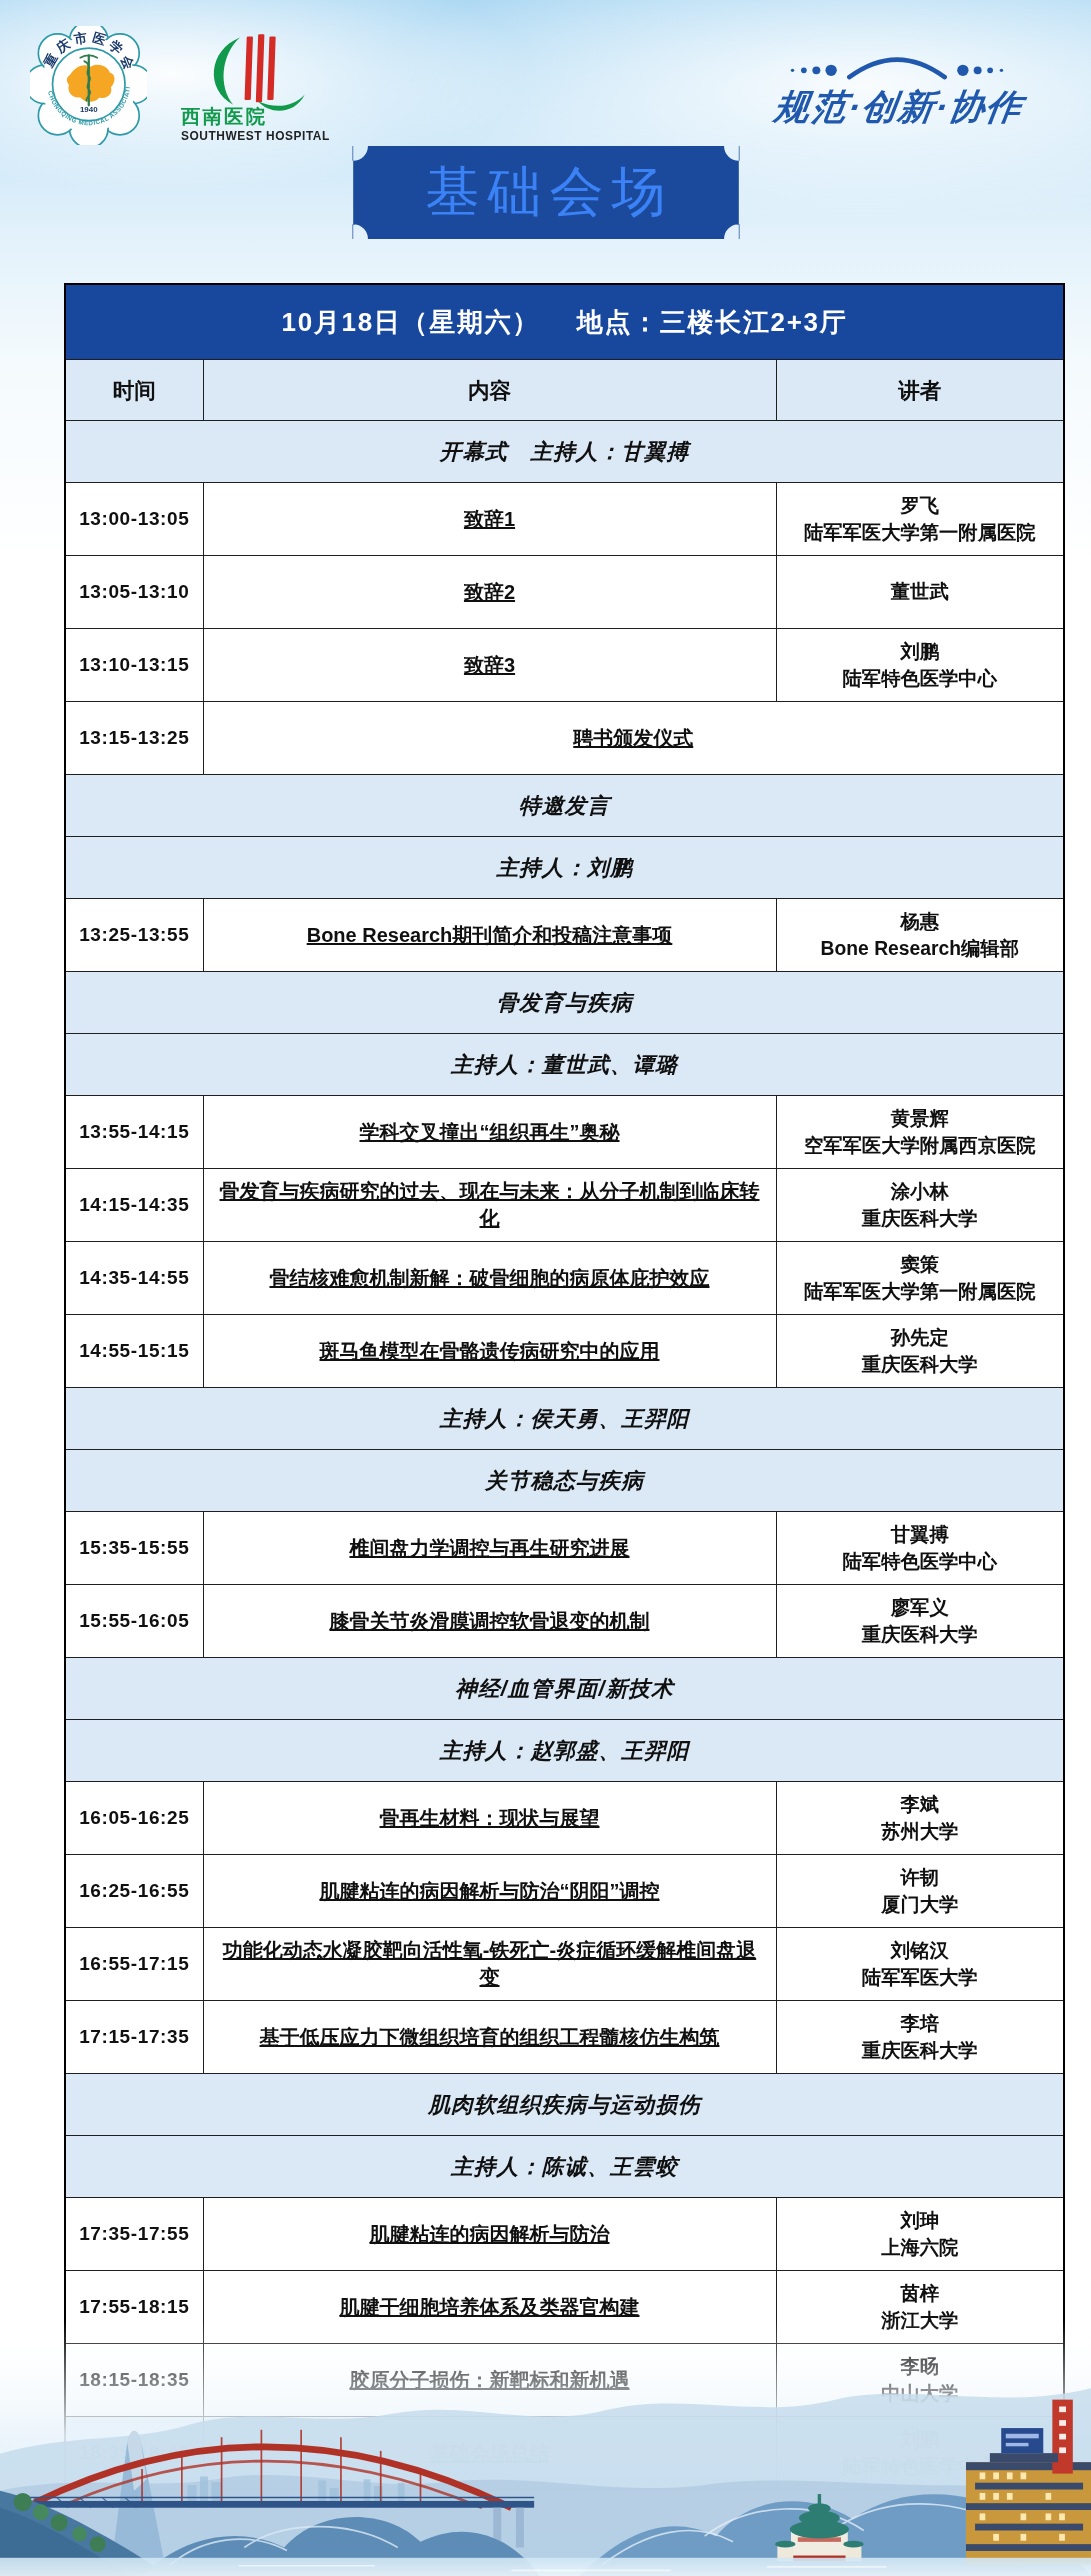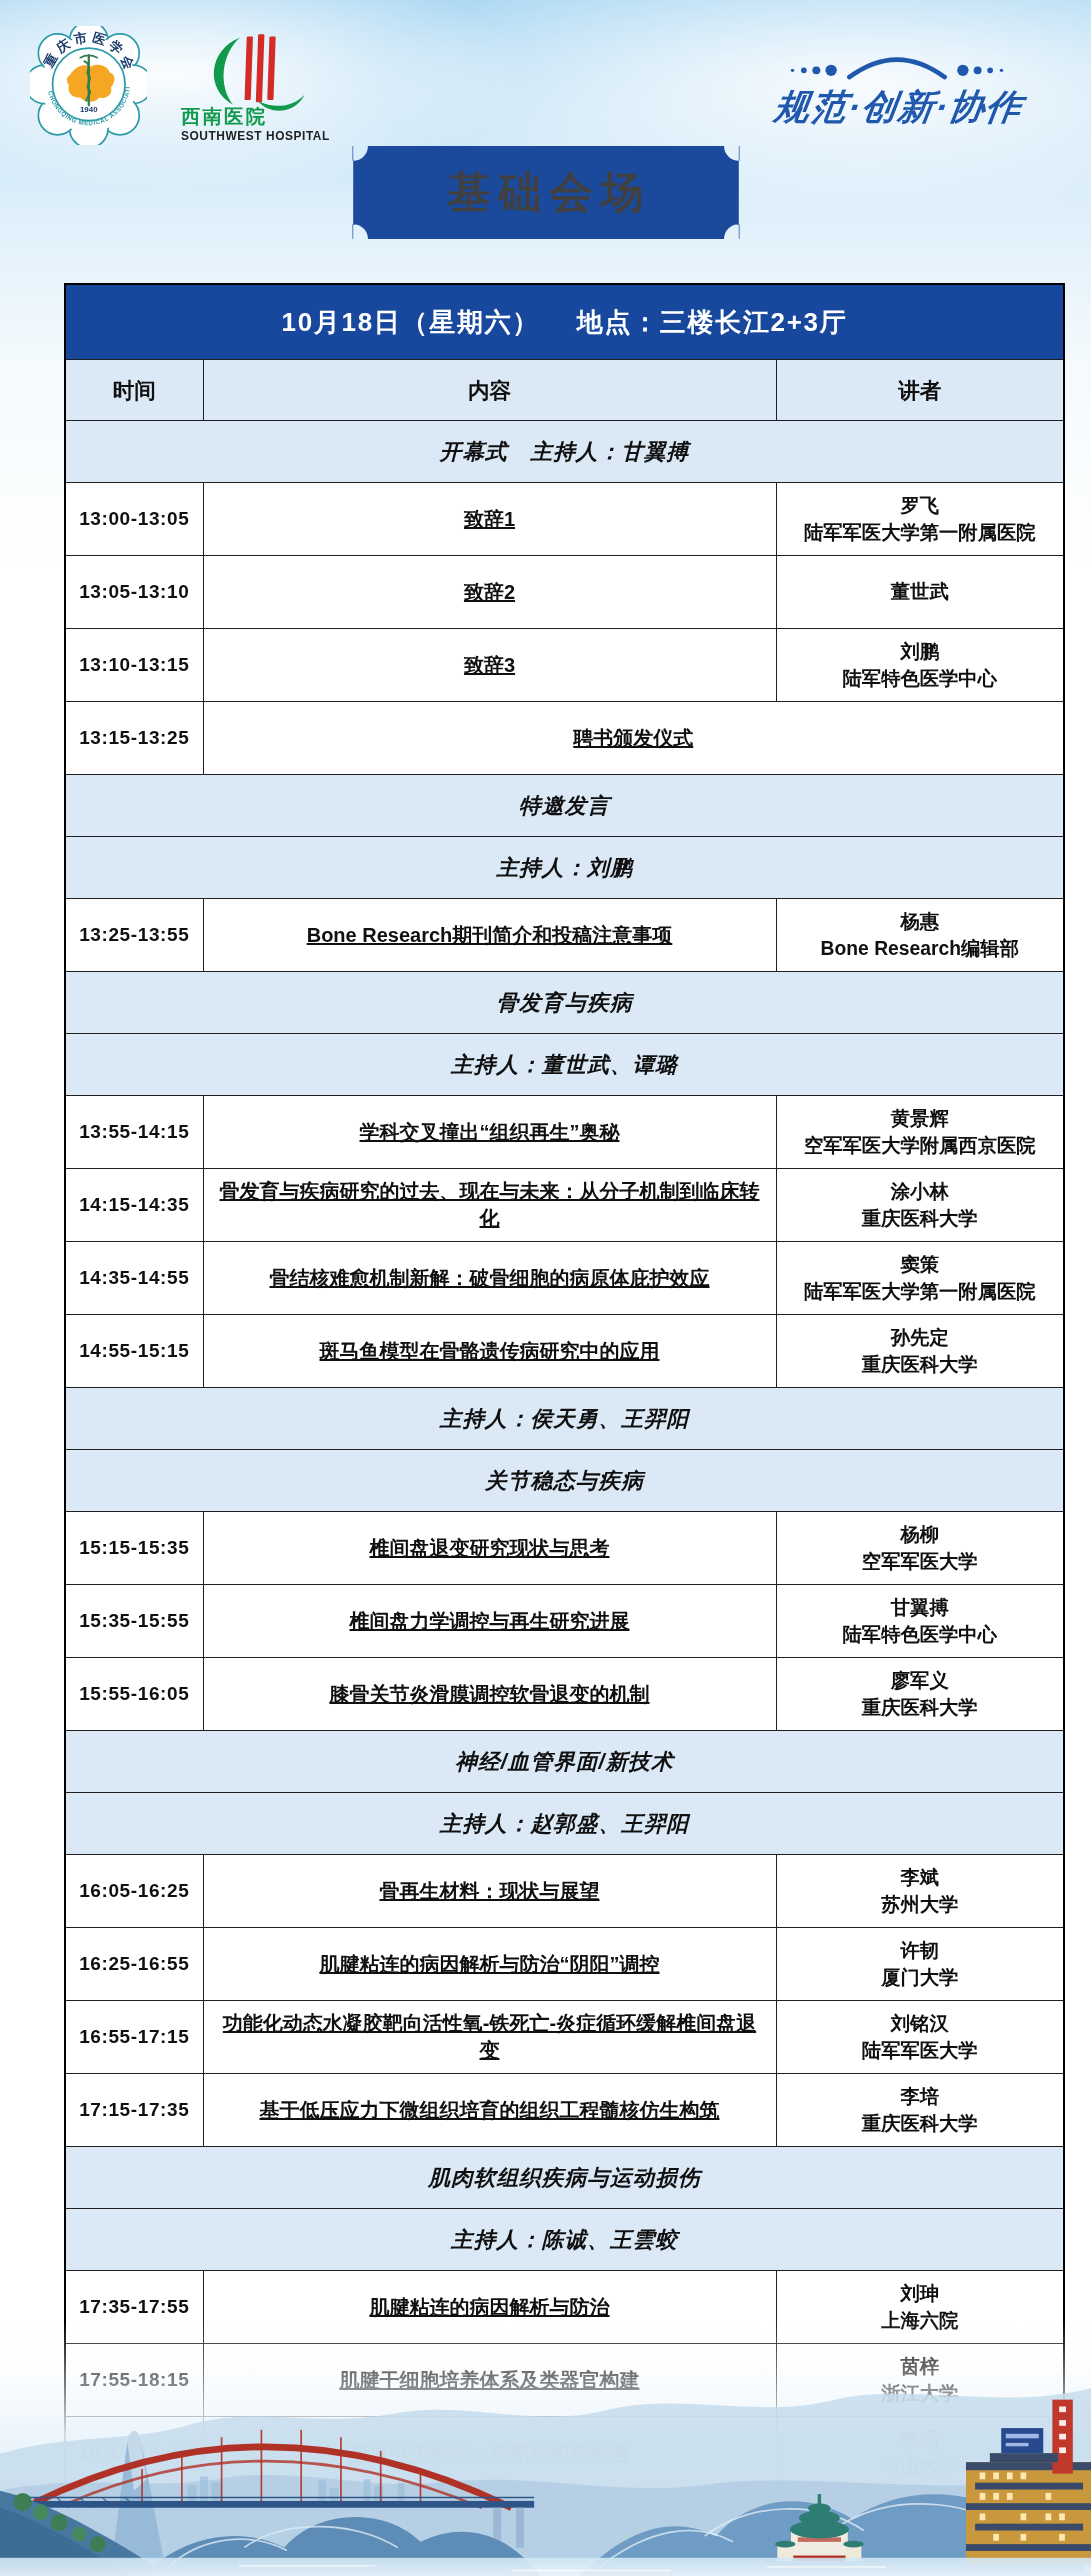--- a/index.html
+++ b/index.html
@@ -10,21 +10,21 @@
       radial-gradient(512px 171px at 171px 74px, rgba(255,255,255,.95), rgba(255,255,255,0) 70%),
       radial-gradient(682px 193px at 864px 85px, rgba(255,255,255,.9), rgba(255,255,255,0) 72%),
       linear-gradient(180deg,#aed9f3 0%,#c6e4f7 4%,#e2f1fb 9%,#f4fafd 14%,#ffffff 22%,#ffffff 100%);
   }
   .logos{position:absolute;left:30px;top:26px;display:flex;gap:26px;align-items:flex-start;}
   .slogan{position:absolute;right:35px;top:44px;width:318px;}
   .banner{position:absolute;left:50%;transform:translateX(-50%);top:146px;width:387px;height:93px;}
   .banner .plaque{position:absolute;inset:0;}
   .banner .banner-text{
     position:absolute;inset:0;display:flex;align-items:center;justify-content:center;
-    color:#404040;font-size:43px;font-weight:700;letter-spacing:8px;text-indent:8px;
+    color:#3b82f6;font-size:54px;font-weight:400;letter-spacing:8px;text-indent:8px;
   }
   #schedule{
     position:absolute;left:64px;top:283px;width:998px;
     border-collapse:collapse;table-layout:fixed;background:#fff;
     border:2.3px solid #000;
   }
   #schedule th,#schedule td{border:1.1px solid #1f1f1f;color:#101010;}
   #schedule tr.date-row th{
     background:var(--primary,#17489e);color:#ffffff;font-size:26px;font-weight:700;
     height:72px;letter-spacing:1.7px;
@@ -223,28 +223,20 @@
         <td class="speaker">
           <div class="sp-name">孙先定</div>
           <div class="sp-org">重庆医科大学</div>
         </td>
       </tr>
       <tr class="section">
         <td colspan="3">主持人：侯天勇、王羿阳</td>
       </tr>
       <tr class="section">
         <td colspan="3">关节稳态与疾病</td>
-      </tr>
-      <tr class="talk">
-        <td class="time">15:15-15:35</td>
-        <td class="content">椎间盘退变研究现状与思考</td>
-        <td class="speaker">
-          <div class="sp-name">杨柳</div>
-          <div class="sp-org">空军军医大学</div>
-        </td>
       </tr>
       <tr class="talk">
         <td class="time">15:35-15:55</td>
         <td class="content">椎间盘力学调控与再生研究进展</td>
         <td class="speaker">
           <div class="sp-name">甘翼搏</div>
           <div class="sp-org">陆军特色医学中心</div>
         </td>
       </tr>
       <tr class="talk">

